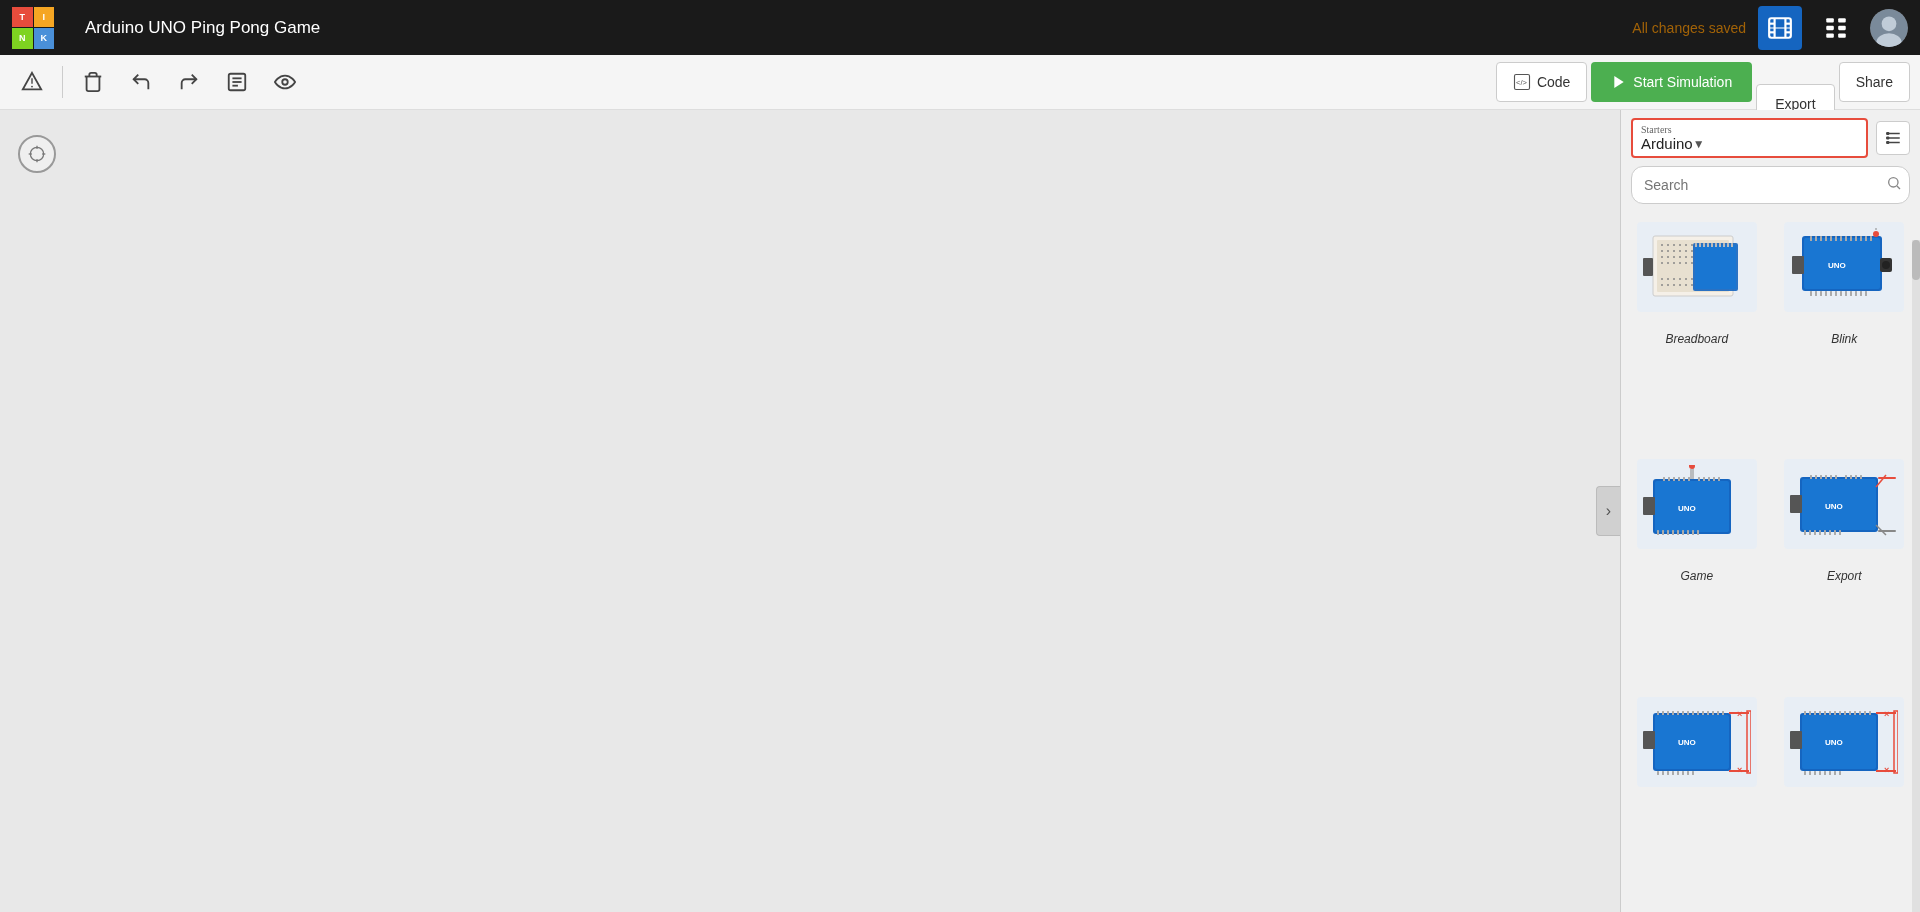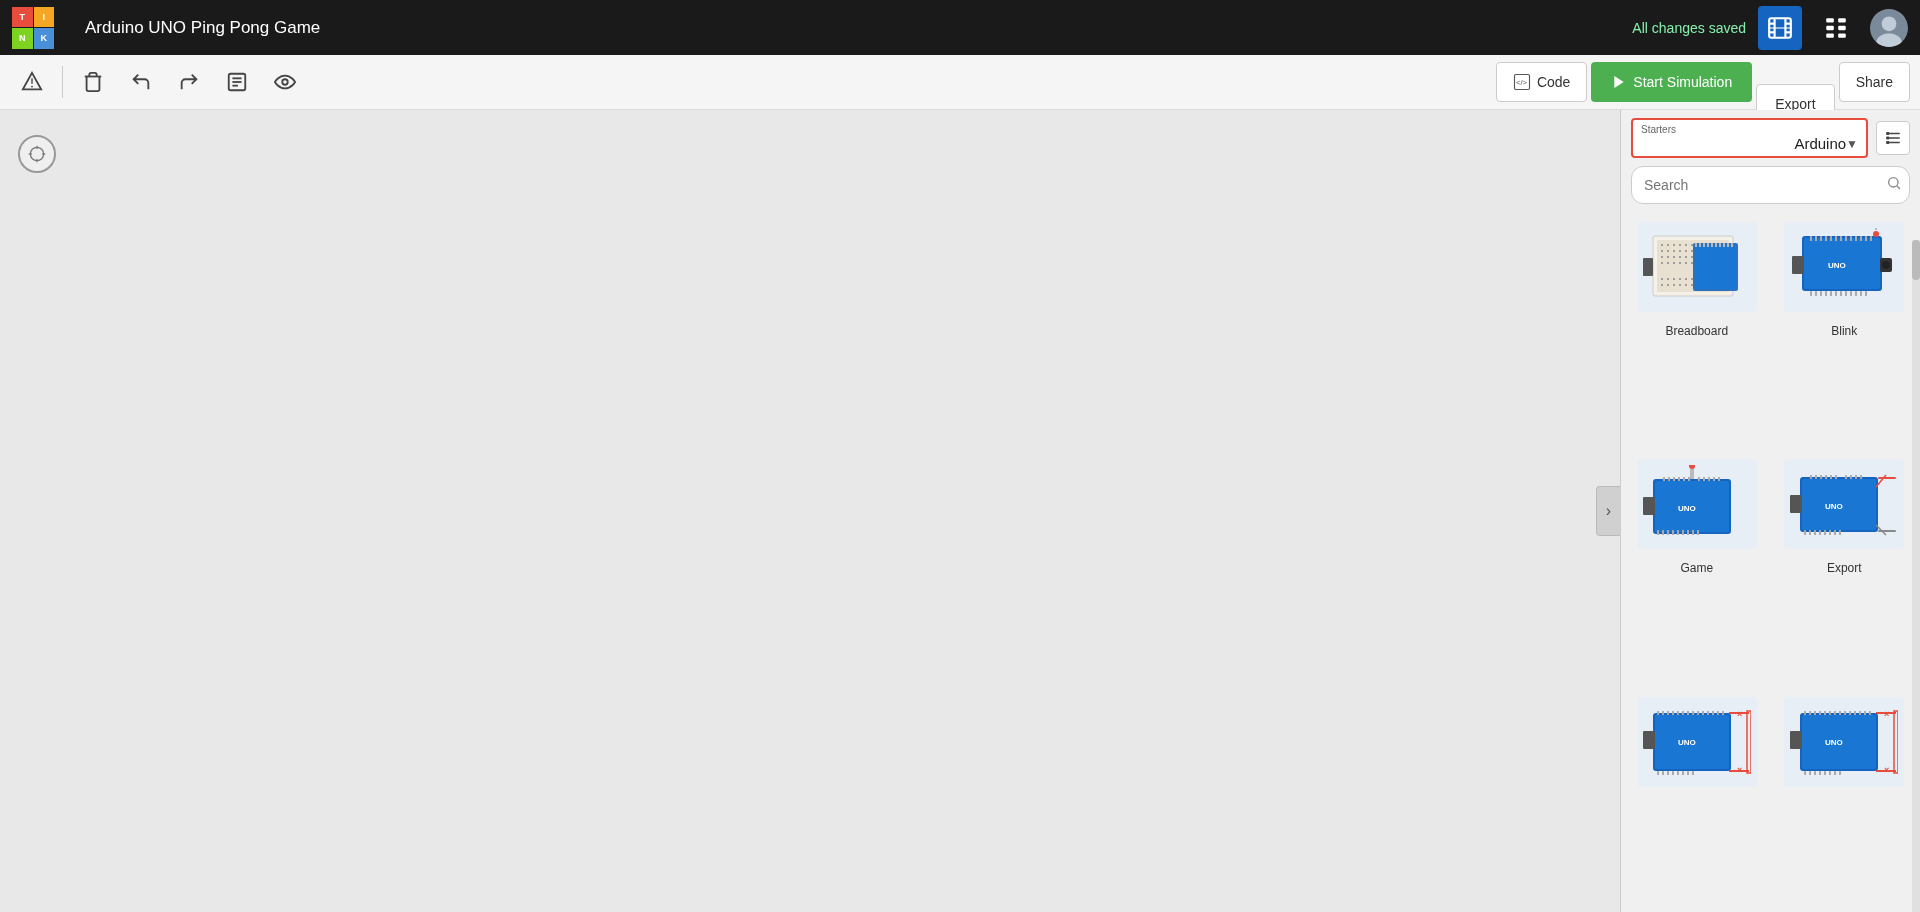--- a/index.html
+++ b/index.html
@@ -15,21 +15,21 @@
       gap: 12px;
     }
     .project-title {
       color: white;
       font-size: 17px;
       font-weight: 400;
       flex: 1;
       margin-left: 19px;
     }
     .saved-status {
-      color: #86efac;
+      color: #a16207;
       font-size: 14px;
       text-align: center;
     }
     .nav-icon-btn {
       width: 44px;
       height: 44px;
       display: flex;
       align-items: center;
       justify-content: center;
       cursor: pointer;
@@ -196,25 +196,26 @@
       border-radius: 4px;
       background: white;
       padding: 4px 8px;
       cursor: pointer;
       position: relative;
     }
     .starters-label {
       font-size: 10px;
       color: #666;
       display: block;
+      font-family: Liberation Serif, serif;
     }
     .starters-value-row {
       display: flex;
       align-items: center;
-      justify-content: flex-end;
+      justify-content: flex-start;
     }
     .starters-value {
       font-size: 15px;
       color: #222;
     }
     .starters-arrow { color: #555; font-size: 12px; }
 
     
     .list-toggle {
       width: 34px;
@@ -277,22 +278,23 @@
       display: flex;
       align-items: center;
       justify-content: center;
       border-radius: 4px;
       background: #e8eef5;
       overflow: hidden;
     }
     .component-label {
       font-size: 12px;
       color: #333;
-      margin-top: 12px;
+      margin-top: 20px;
       text-align: left;
+      font-style: italic;
     }
 
     
     .components-grid::-webkit-scrollbar { width: 8px; }
     .components-grid::-webkit-scrollbar-track { background: #eee; }
     .components-grid::-webkit-scrollbar-thumb { background: #bbb; border-radius: 4px; }
 
     
     .tinkercad-logo {
       display: grid;

